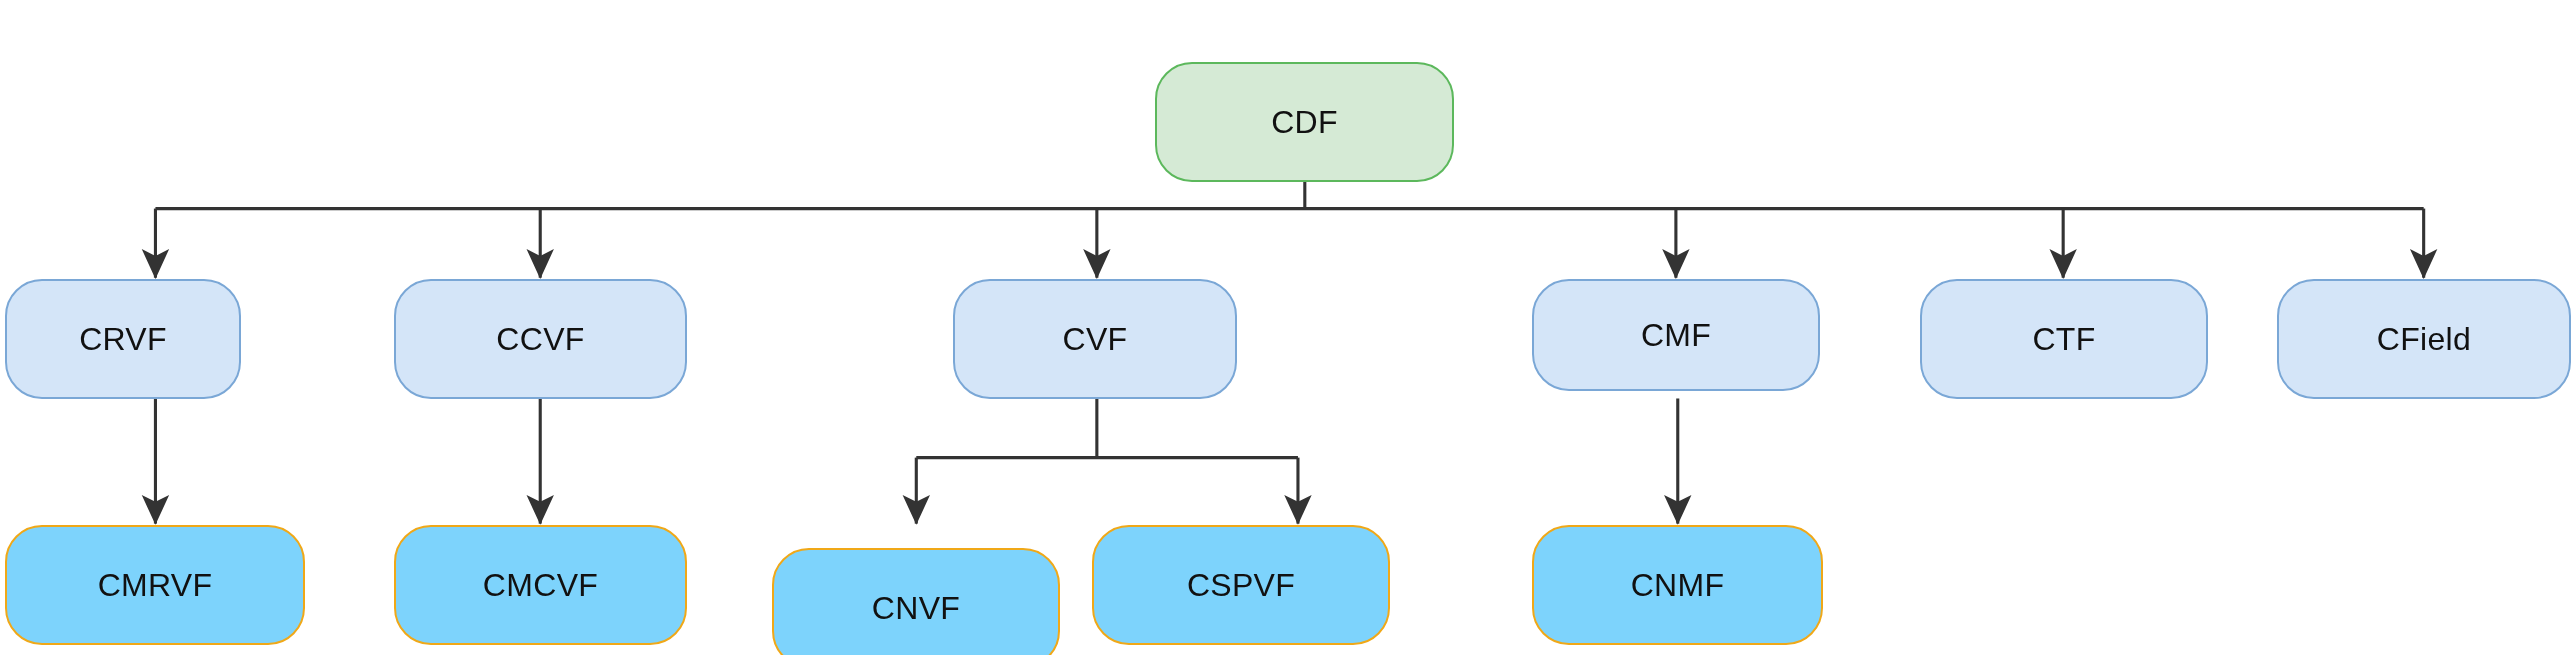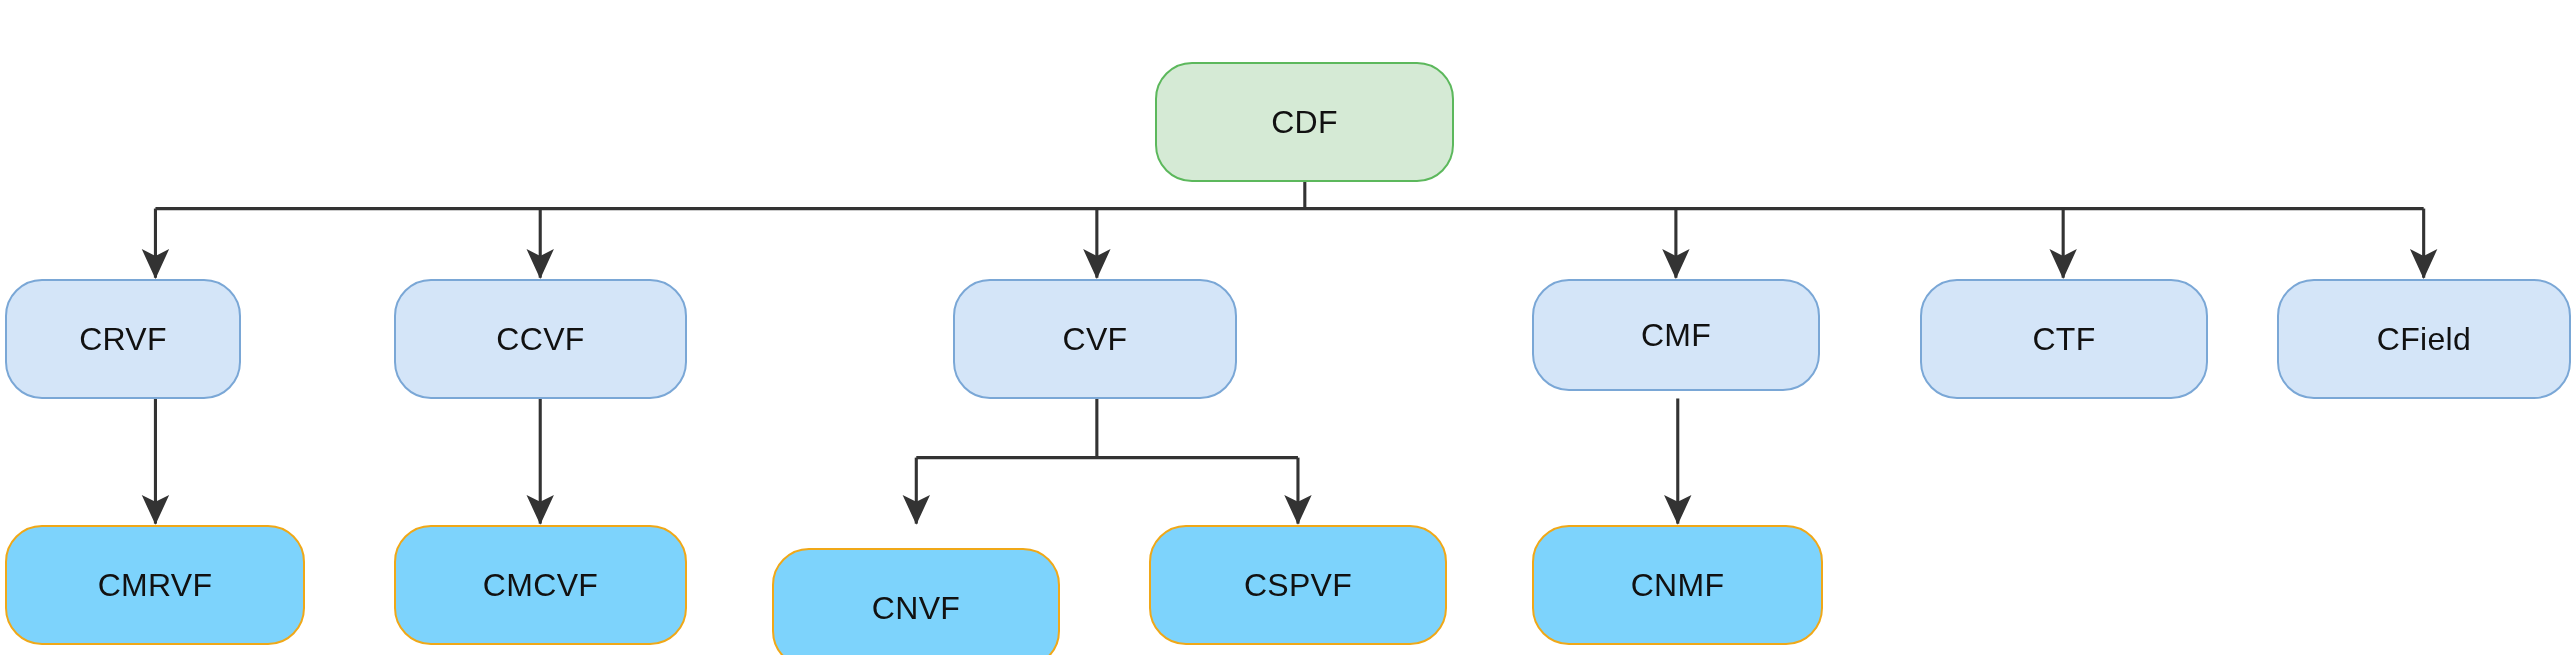--- a/index.html
+++ b/index.html
@@ -122,21 +122,21 @@
 
   <div class="node node-leaf" style="left:5px; top:525px; width:300px; height:120px;">
     <span class="node-label">CMRVF</span>
   </div>
   <div class="node node-leaf" style="left:394px; top:525px; width:293px; height:120px;">
     <span class="node-label">CMCVF</span>
   </div>
   <div class="node node-leaf" style="left:772px; top:525px; width:288px; height:120px;margin-top:23px;">
     <span class="node-label">CNVF</span>
   </div>
-  <div class="node node-leaf" style="left:1149px; top:525px; width:298px; height:120px;">
+  <div class="node node-leaf" style="left:1092px; top:525px; width:298px; height:120px;">
     <span class="node-label">CSPVF</span>
   </div>
   <div class="node node-leaf" style="left:1532px; top:525px; width:291px; height:120px;">
     <span class="node-label">CNMF</span>
   </div>
 
 </div>
 
 
 </body></html>

